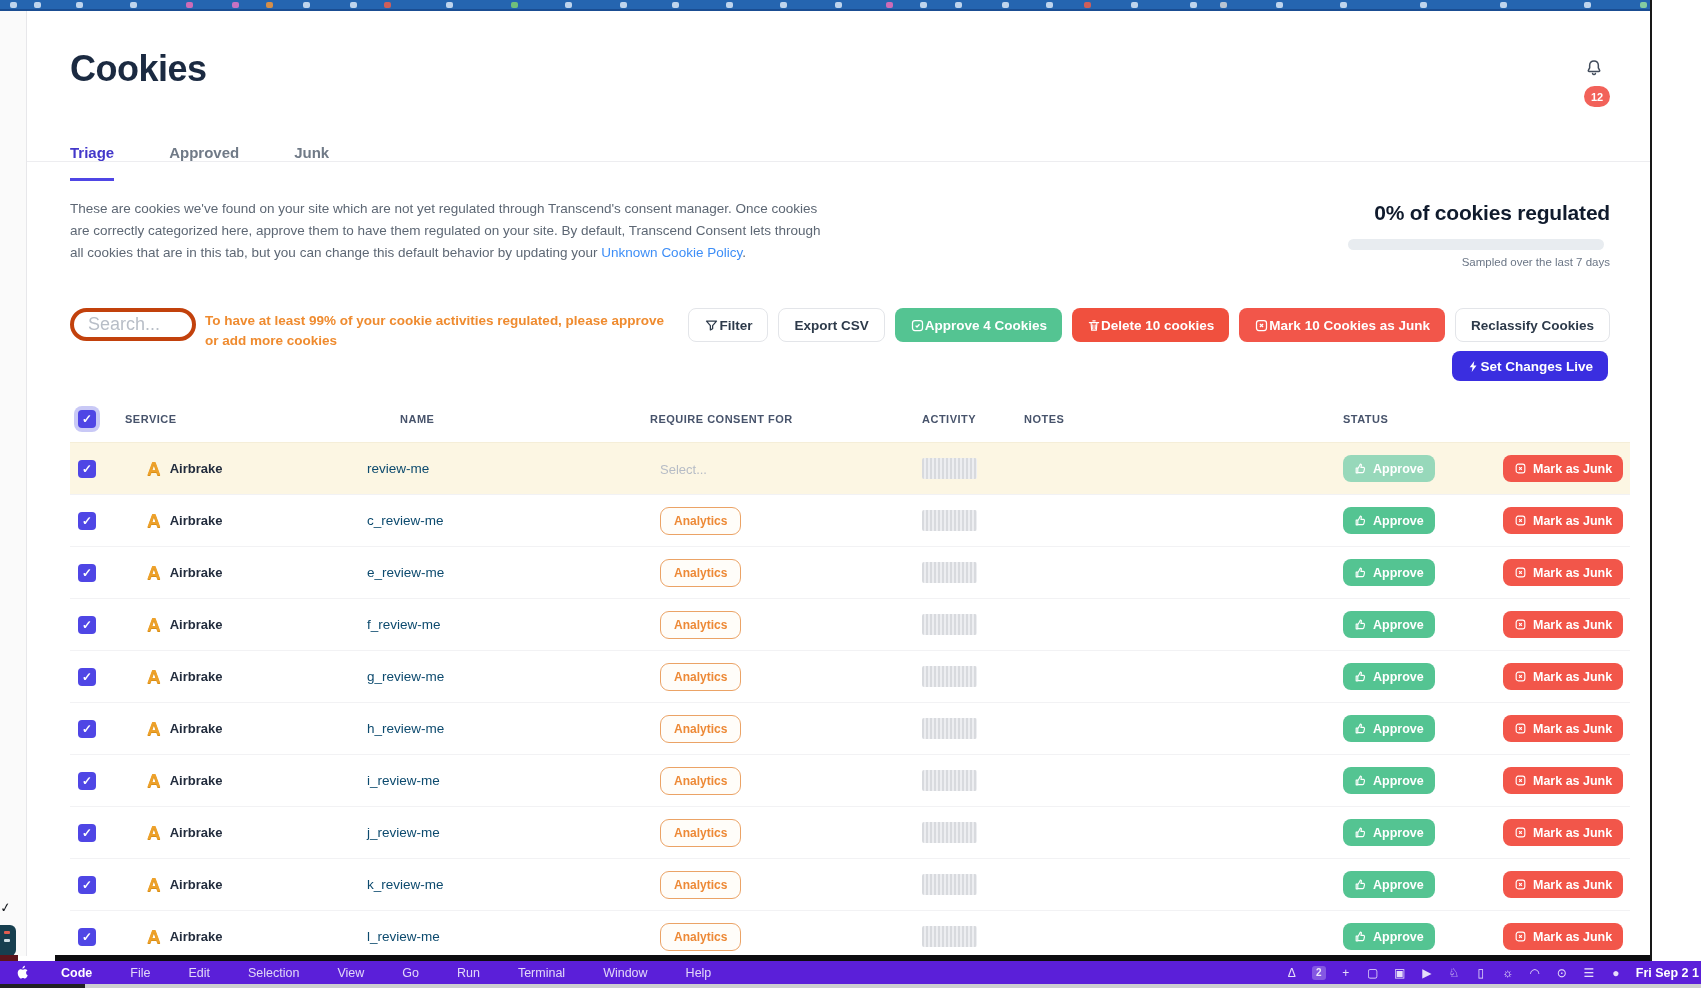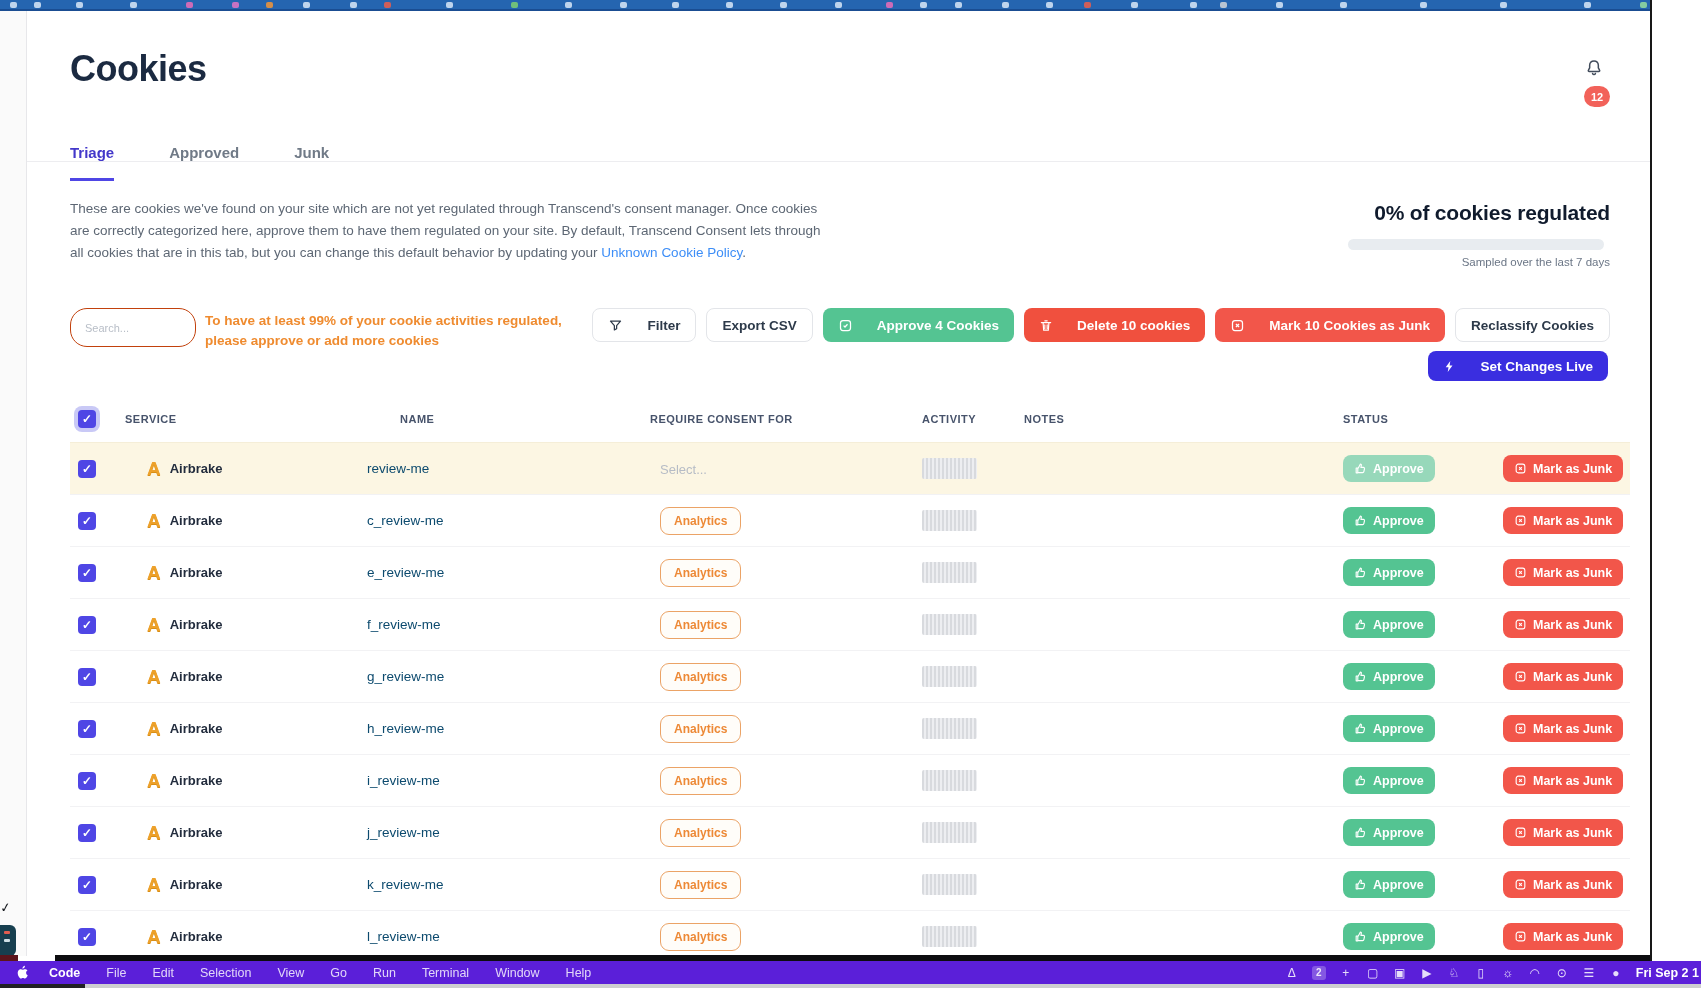--- a/index.html
+++ b/index.html
@@ -30,25 +30,25 @@
   .desc { position:absolute; left:43px; top:187px; width:765px; font-size:13.5px; line-height:22px; color:#5d6774; }
   .desc a { color:#3d8ef7; text-decoration:none; }
   .rail { position:absolute; right:40px; top:190px; width:262px; text-align:right; }
   .rail h2 { font-size:21px; font-weight:800; color:#101b2d; letter-spacing:-0.2px; }
   .pbar { margin-top:14px; width:256px; height:11px; border-radius:6px; background:#e8ecf0; overflow:hidden; }
   .pbar .fill { height:100%; background:#4f46e5; }
   .rail .cap { margin-top:6px; font-size:11.5px; color:#6b7686; }
 
   
   .toolbar { position:absolute; left:43px; top:297px; width:1540px; display:flex; align-items:flex-start; gap:9px; }
-  .search { width:126px; height:39px; border:1px solid #c2410c; border-radius:17px; padding:0 14px; font-size:11px; color:#333; outline:none; font-family:"Liberation Sans", sans-serif; }
+  .search { width:126px; height:33px; border:4px solid #c2410c; border-radius:17px; padding:0 14px; font-size:18px; color:#333; outline:none; font-family:"Liberation Sans", sans-serif; }
   .search::placeholder { color:#b8bec7; }
   .warn { width:462px; font-size:13.5px; font-weight:700; color:#ef8b2f; line-height:20px; padding-top:3px; }
   .btns { margin-left:auto; display:flex; gap:10px; }
-  .btn { height:34px; border-radius:8px; border:none; cursor:pointer; display:inline-flex; align-items:center; gap:24px; font-family:"Liberation Sans", sans-serif; font-size:13.5px; font-weight:700; padding:0 15px; white-space:nowrap; }
+  .btn { height:34px; border-radius:8px; border:none; cursor:pointer; display:inline-flex; align-items:center; gap:0; font-family:"Liberation Sans", sans-serif; font-size:13.5px; font-weight:700; padding:0 15px; white-space:nowrap; }
   .btn.ghost { background:#fff; border:1px solid #e3e5e9; color:#2d3a4a; }
   .btn.green { background:#54c492; color:#fff; }
   .btn.red { background:#f0503e; color:#fff; }
   .btn.red2 { background:#f2564a; color:#fff; }
   .setlive-row { position:absolute; right:42px; top:340px; }
   .btn.blue { background:#3a2ee0; color:#fff; height:30px; border-radius:8px; }
 
   
   .table { position:absolute; left:43px; top:385px; width:1560px; }
   .t-grid { display:grid; grid-template-columns:55px 242px 283px 272px 102px 319px 160px 127px; align-items:center; }
@@ -69,21 +69,21 @@
   .bars { width:55px; height:21px; background:repeating-linear-gradient(90deg,#d8dade 0 2px,#edeef1 2px 4px); border-radius:2px; }
   .rbtn { height:27px; border:none; border-radius:8px; color:#fff; font-family:"Liberation Sans", sans-serif; font-size:12.5px; font-weight:700; display:inline-flex; align-items:center; gap:6px; padding:0 11px; cursor:pointer; }
   .rbtn.approve { background:#54c492; }
   .t-row.hl .rbtn.approve { background:#97d8ba; }
   .rbtn.junk { background:#f2564a; }
 
   
   .strip-dark { position:absolute; left:55px; top:955px; width:1595px; height:6px; background:#0d0d10; }
   .strip-red { position:absolute; left:0; top:955px; width:18px; height:6px; background:#5c151c; }
   .menubar { position:absolute; left:0; top:961px; width:1701px; height:23px; background:#5b1fd9; display:flex; align-items:center; color:#fff; overflow:hidden; }
-  .mb-left { display:flex; align-items:flex-end; gap:4px; padding-left:10px; }
+  .mb-left { display:flex; align-items:flex-end; gap:16px; padding-left:10px; }
   .apple { width:24px; display:flex; justify-content:center; }
   .mb-item { font-size:12.5px; color:rgba(255,255,255,.82); padding:0 11px; cursor:pointer; white-space:nowrap; }
   .mb-item.first { font-weight:700; color:#fff; }
   .mb-right { margin-left:auto; display:flex; align-items:center; gap:13px; padding-right:2px; }
   .mb-ico { font-size:12px; color:rgba(255,255,255,.85); width:14px; text-align:center; cursor:pointer; line-height:1; }
   .mb-ico.boxed { background:rgba(255,255,255,.25); border-radius:3px; font-size:10px; font-weight:700; width:14px; height:14px; display:flex; align-items:center; justify-content:center; }
   .clock { font-size:12.5px; font-weight:600; color:#fff; white-space:nowrap; cursor:pointer; }
   .below-bar { position:absolute; left:0; top:984px; width:1701px; height:4px; background:#cdced0; }
   .below-bar::before { content:""; position:absolute; left:0; width:85px; height:4px; background:#212124; }
 

